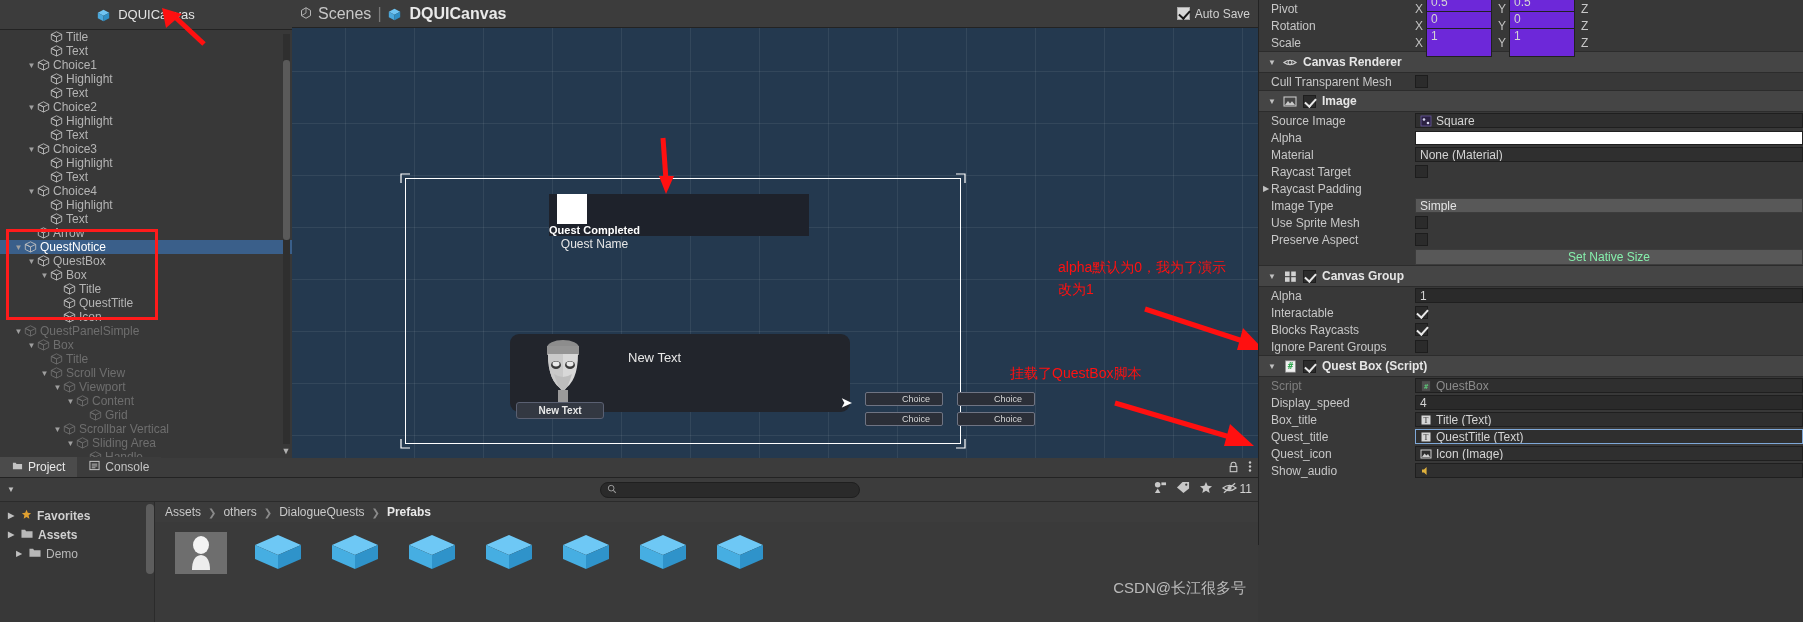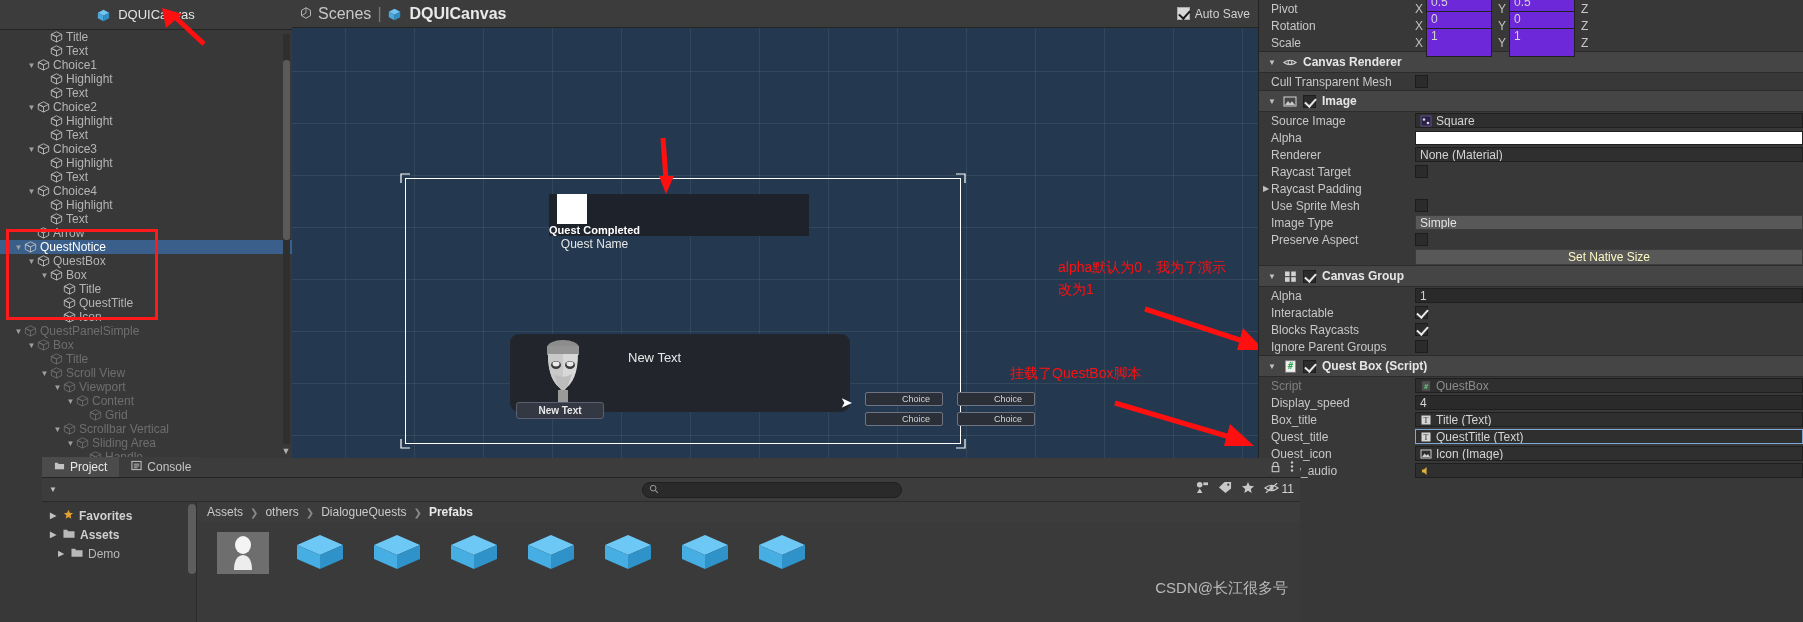--- a/index.html
+++ b/index.html
@@ -208,32 +208,31 @@
     overflow:hidden; white-space:nowrap;
   }
   .field-box.obj { background:#2f2f2f; }
   .field-box.dimtxt { color:#8b8b8b; }
   .field-box.dropdown { background:#585858; border:1px solid #3c3c3c; color:#e4e4e4;}
   .color-swatch {
     height:14px; flex:1; background:#ffffff; border:1px solid #1f1f1f;
   }
   .btn-native {
     background:#585858; border:1px solid #3c3c3c; height:16px;
-    color:#fef9c3; font-size:12px; display:flex; align-items:center;
+    color:#86efac; font-size:12px; display:flex; align-items:center;
     justify-content:center; flex:1;
   }
   .mini-ico {
     width:12px; height:12px; flex:0 0 12px; display:inline-block;
   }
 
   
   .bottom-panel {
     position:absolute; left:0; top:458px; width:1258px; height:164px;
     background:#383838;
-    margin-left:42px;
   }
   .bp-tabs {
     height:20px; background:#3c3c3c; display:flex; align-items:flex-end;
     border-bottom:1px solid #232323; position:relative;
   }
   .bp-tab {
     height:20px; padding:0 12px; display:flex; align-items:center; gap:5px;
     font-size:12px; color:#c4c4c4; background:#3c3c3c;
   }
   .bp-tab.active { background:#4b4b4b; color:#e8e8e8; }
@@ -847,42 +846,42 @@
                 <circle cx="8" cy="8" r="1.3" fill="#d8d8ef"></circle>
               </svg></span>
             <span>Square</span>
           </span>
         </div>
         <div class="insp-row">
           <span class="lbl">Alpha</span>
           <span class="color-swatch"></span>
         </div>
         <div class="insp-row">
-          <span class="lbl">Renderer</span>
+          <span class="lbl">Material</span>
           <span class="field-box obj" style="">
             <span>None (Material)</span>
           </span>
         </div>
         <div class="insp-row">
           <span class="lbl">Raycast Target</span>
           <span class="cb "></span>
         </div>
         <div class="insp-row">
           <span class="foldout" style="position:absolute;left:2px;">▶</span>
           <span class="lbl">Raycast Padding</span>
-        </div>
-        <div class="insp-row">
-          <span class="lbl">Use Sprite Mesh</span>
-          <span class="cb "></span>
         </div>
         <div class="insp-row">
           <span class="lbl">Image Type</span>
           <span class="field-box dropdown">
             <span>Simple</span>
           </span>
+        </div>
+        <div class="insp-row">
+          <span class="lbl">Use Sprite Mesh</span>
+          <span class="cb "></span>
         </div>
         <div class="insp-row">
           <span class="lbl">Preserve Aspect</span>
           <span class="cb "></span>
         </div>
         <div class="insp-row">
           <span class="lbl"></span>
           <span class="btn-native">Set Native Size</span>
         </div>
         <div class="comp-header">

